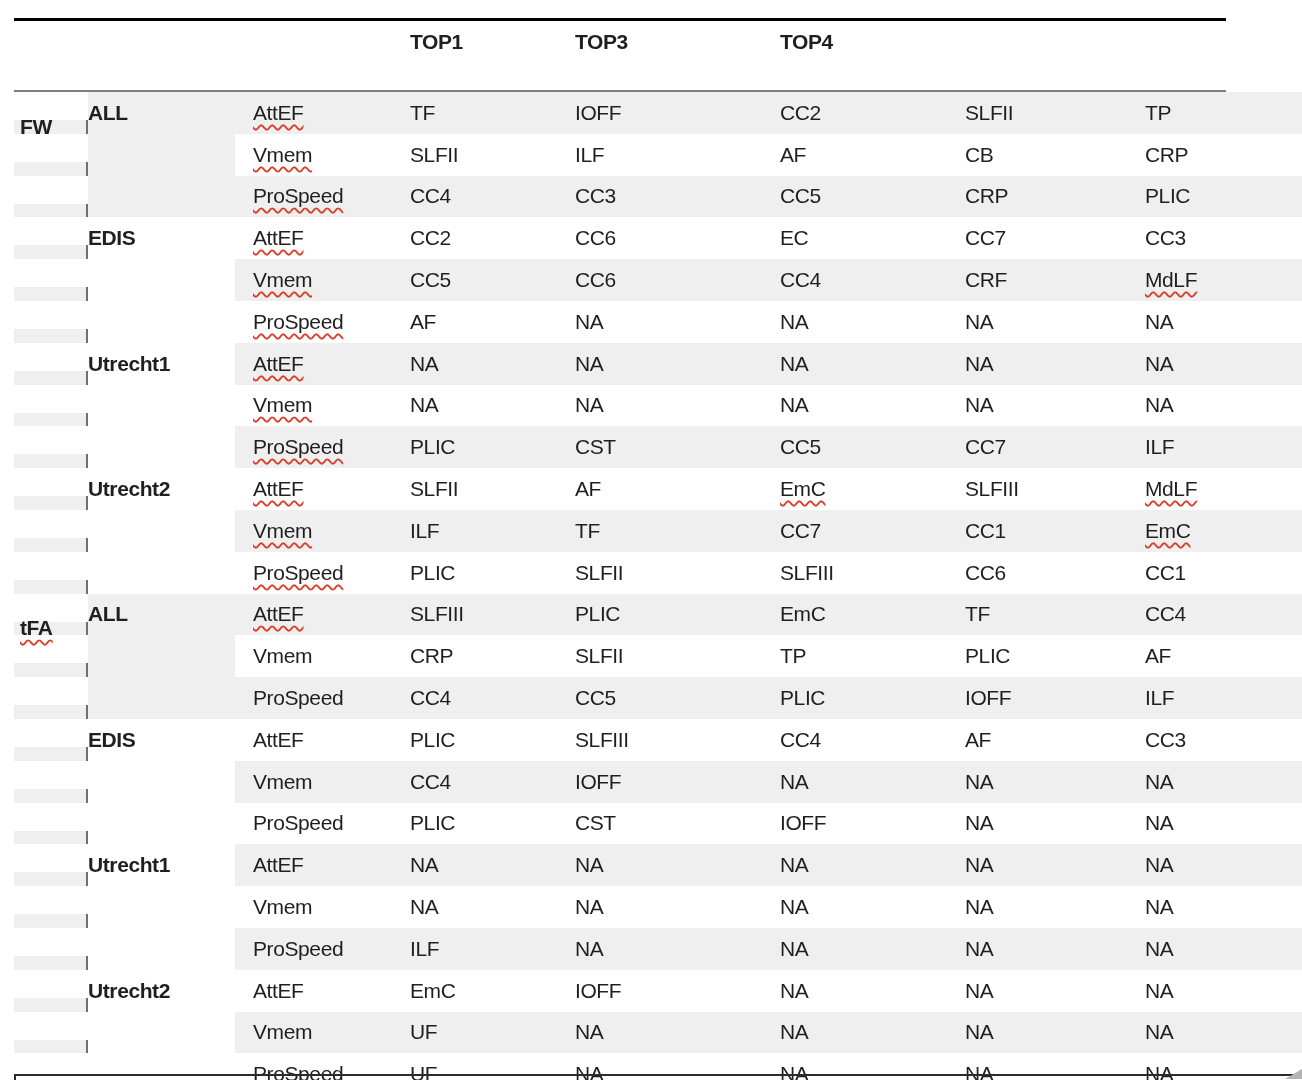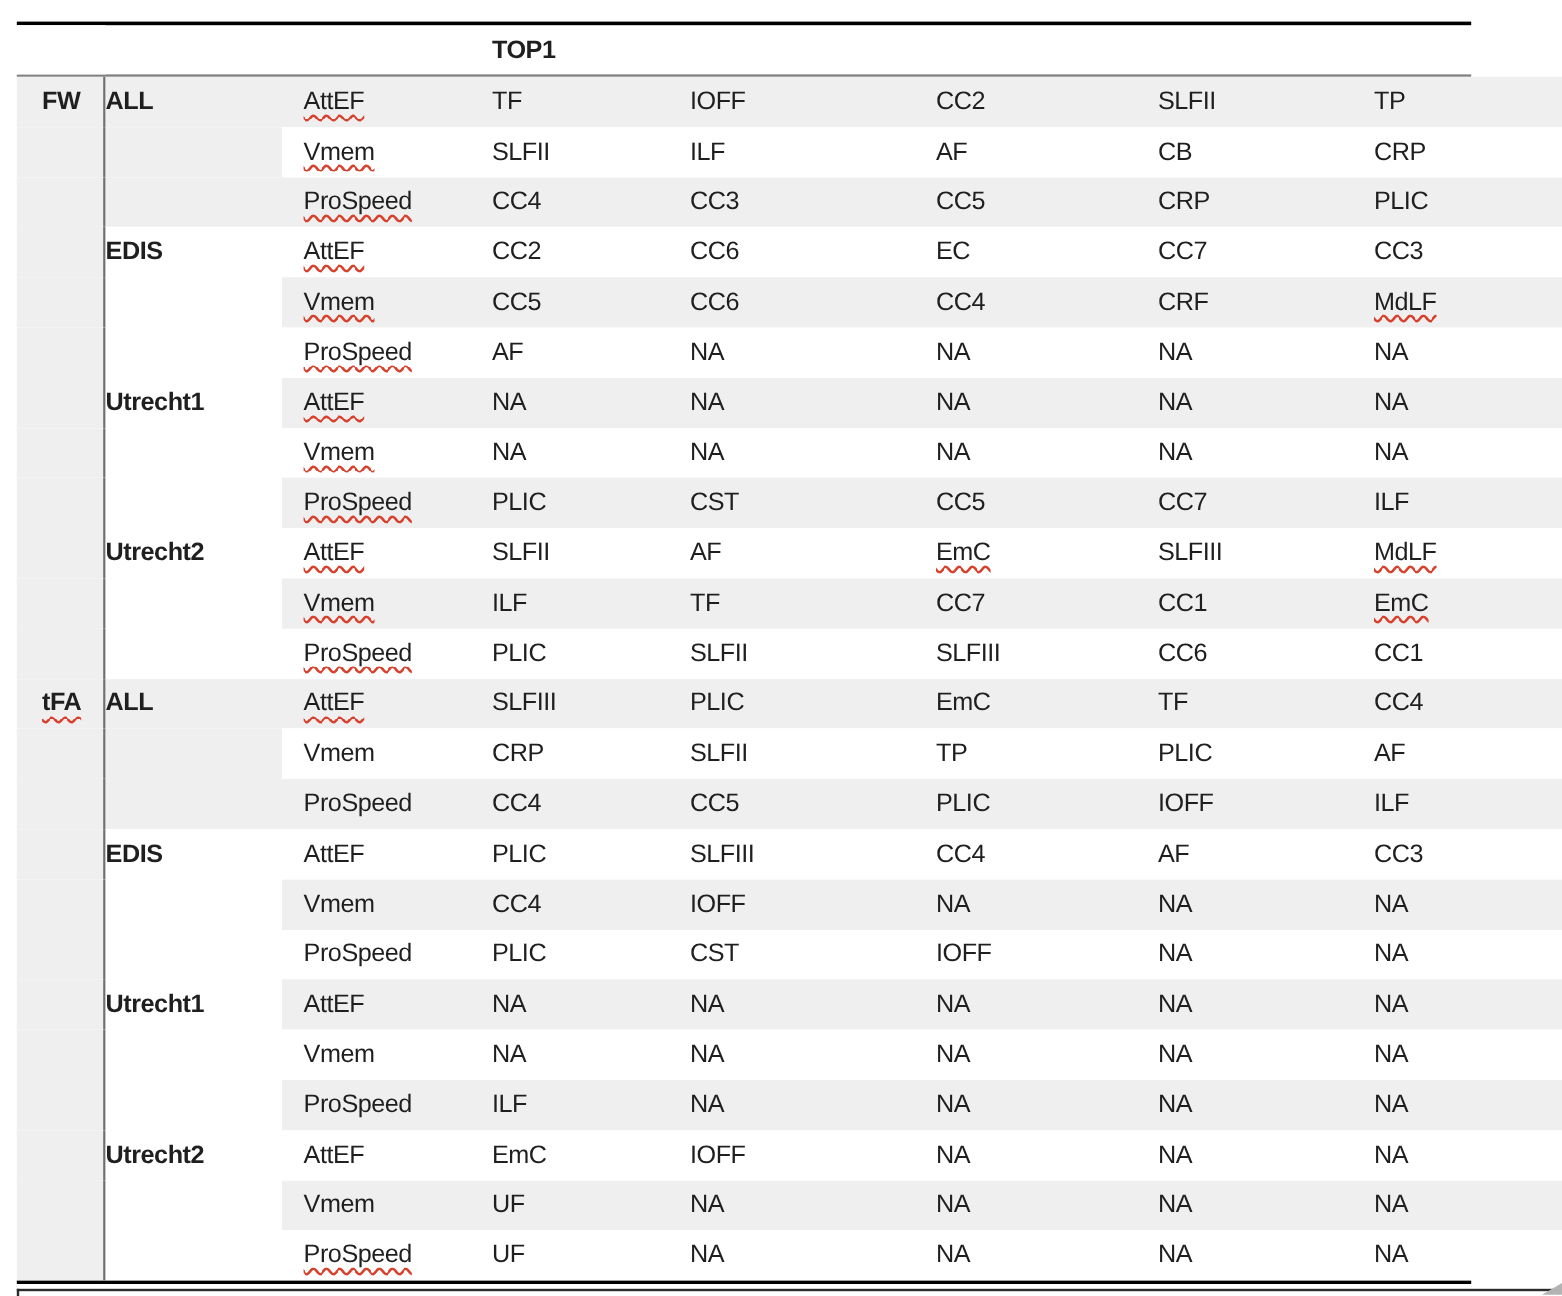--- a/index.html
+++ b/index.html
@@ -22,21 +22,21 @@
     display:grid;
     grid-template-columns:74px 147px 160px 165px 205px 185px 180px 172px;
     grid-auto-rows:41.8px;
     border-bottom:3px solid #000000;
   }
   .row{display:contents;}
   .cell{
     display:flex;align-items:center;box-sizing:border-box;
     font-size:21px;letter-spacing:-0.4px;white-space:nowrap;overflow:visible;
   }
-  .c1{padding-left:21px;background:#efefef;border-right:2px solid #6f6f6f;}
+  .c1{padding-left:6px;background:#efefef;border-right:2px solid #6f6f6f;margin-top:28px;}
   .c2{}
   .c3{padding-left:18px;}
   .cv{padding-left:15px;}
   .g{background:#efefef;}
   .w{background:#ffffff;}
   .b{font-weight:700;}
   .sq{
     text-decoration-line:underline;
     text-decoration-style:wavy;
     text-decoration-color:#d9402c;
@@ -53,20 +53,22 @@
 </style>
 </head>
 <body>
 
 <div class="table-wrap">
   <div class="hdr">
     <div class="cell c1" style="background:#ffffff;border-right:none;"></div>
     <div class="cell c2"></div>
     <div class="cell c3"></div>
     <div class="cell cv b">TOP1</div>
+    <div class="cell cv b">TOP3</div>
+    <div class="cell cv b">TOP4</div>
   </div>
   <div class="grid">
       <div class="row"><div class="cell c1">
           <span class="b">FW</span>
         </div><div class="cell c2 g">
           <span class="b">ALL</span>
         </div><div class="cell c3 g">
           <span class="sq">AttEF</span>
         </div><div class="cell cv g">
           <span>TF</span>

